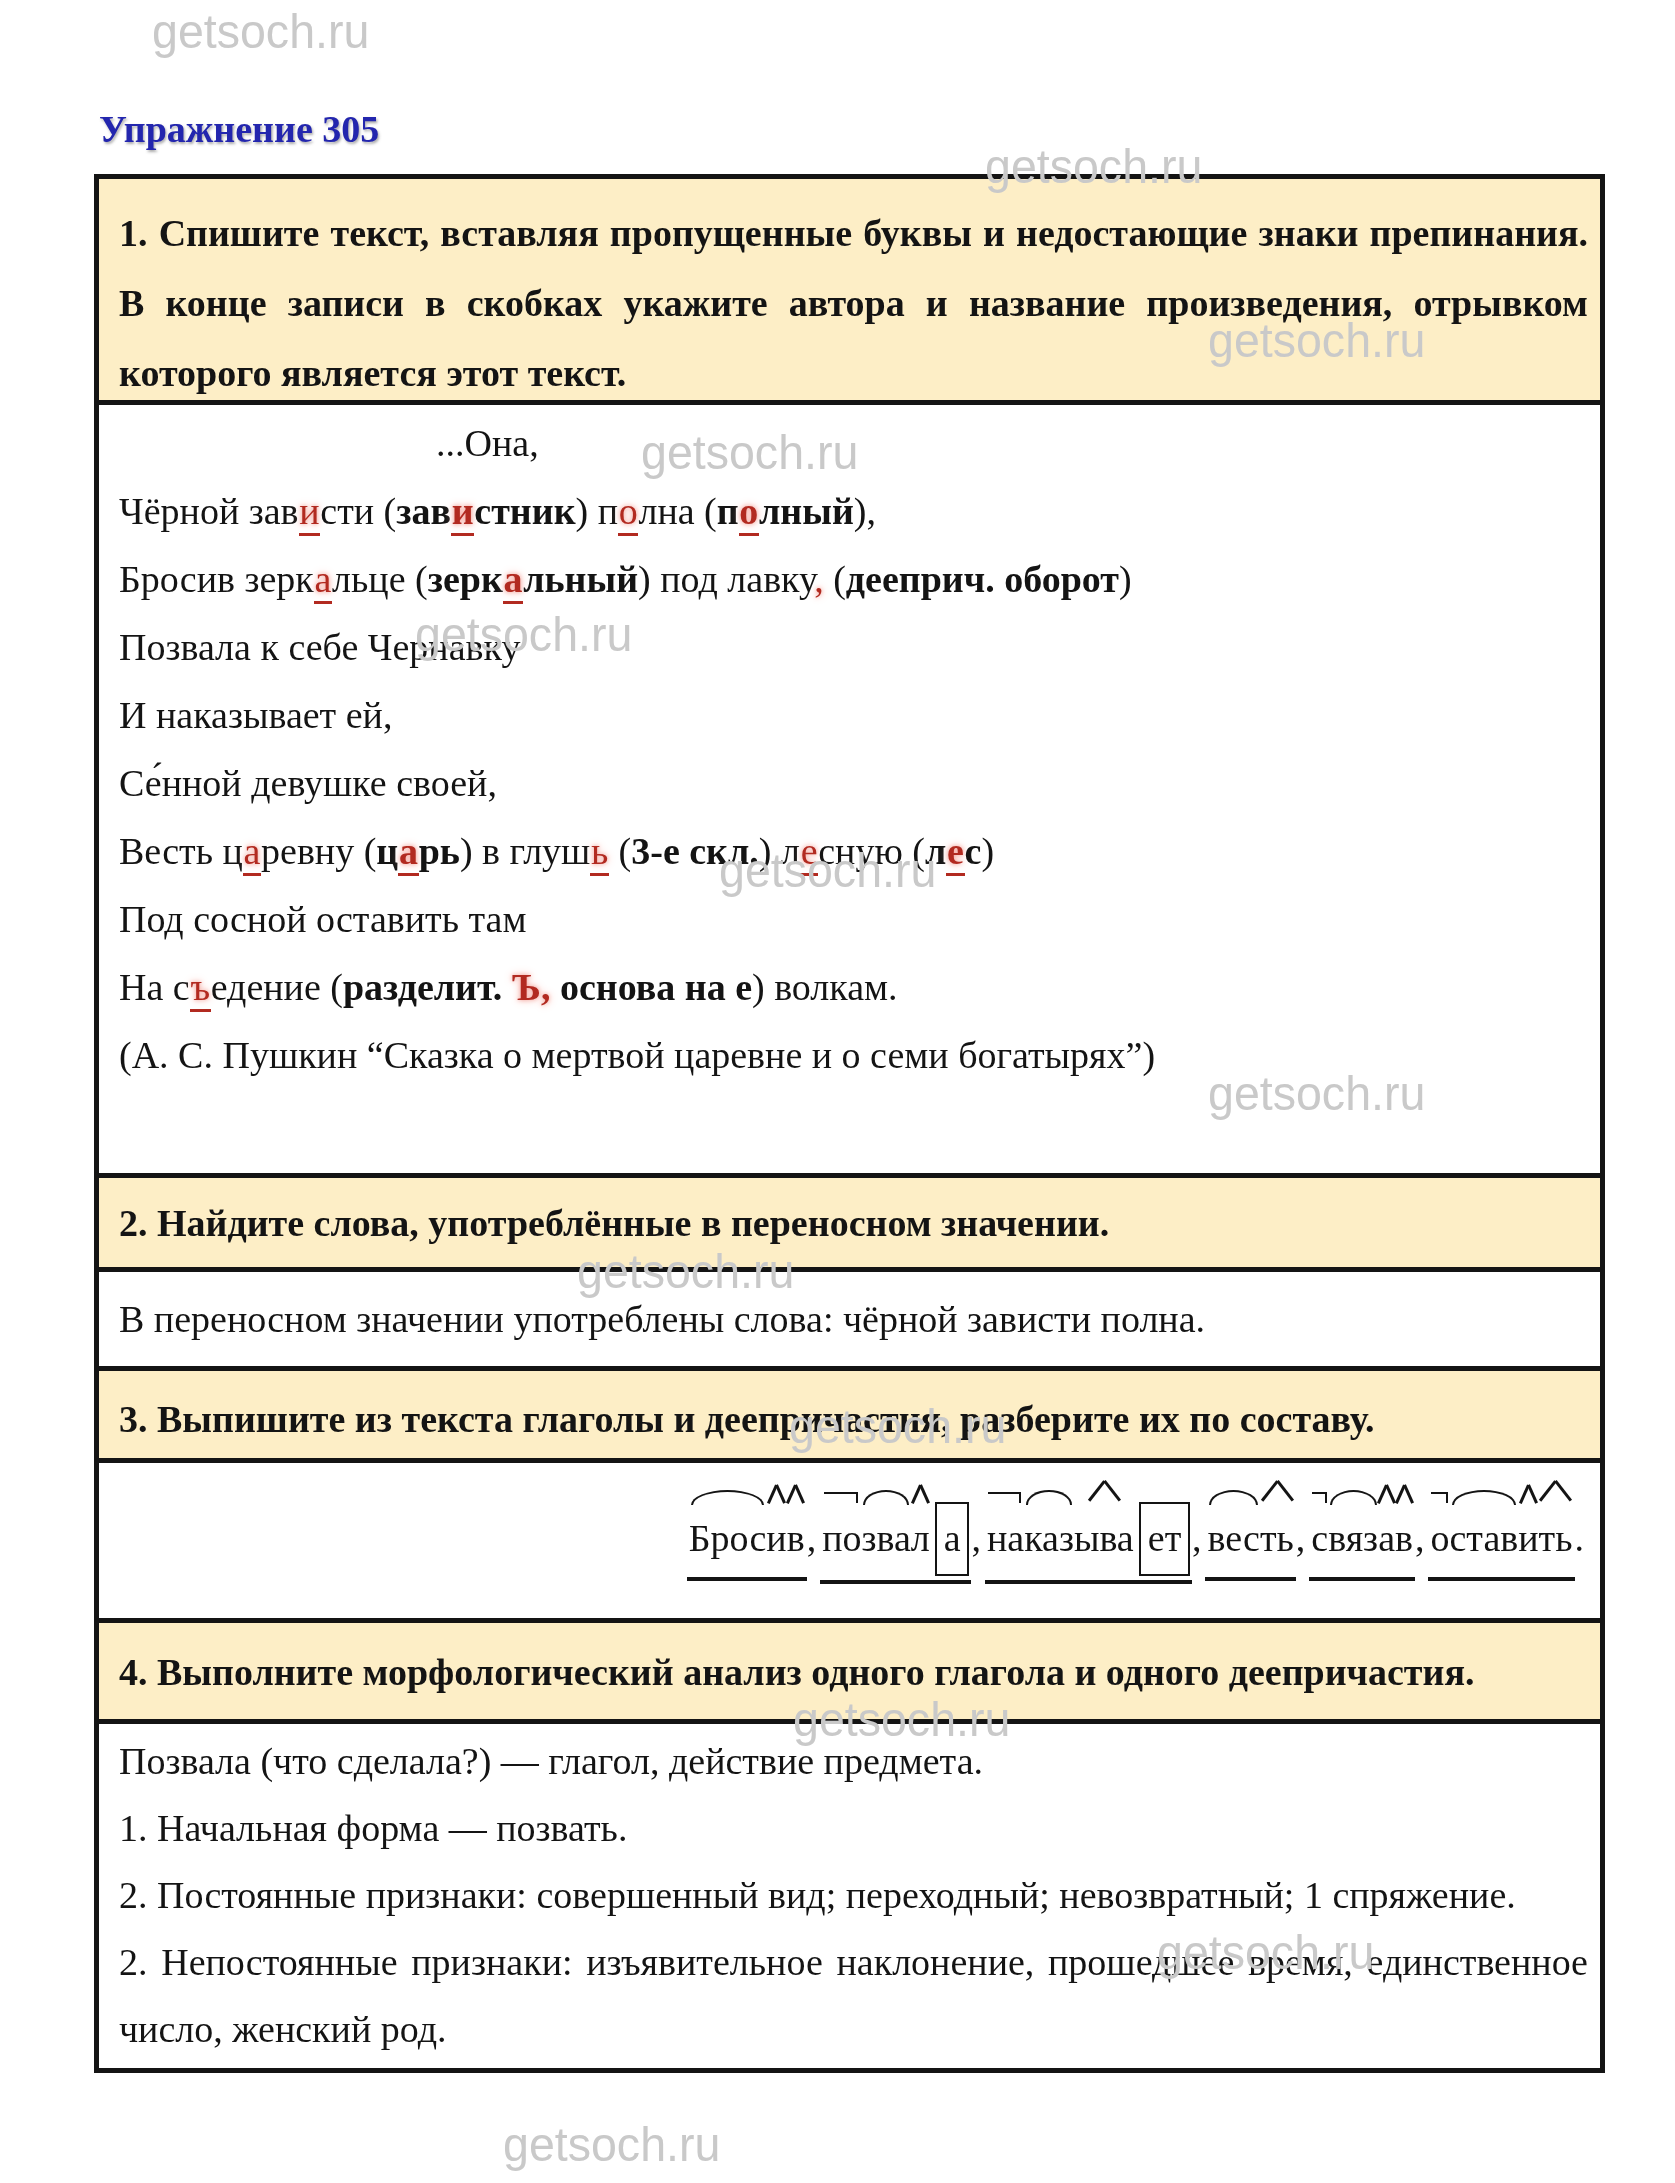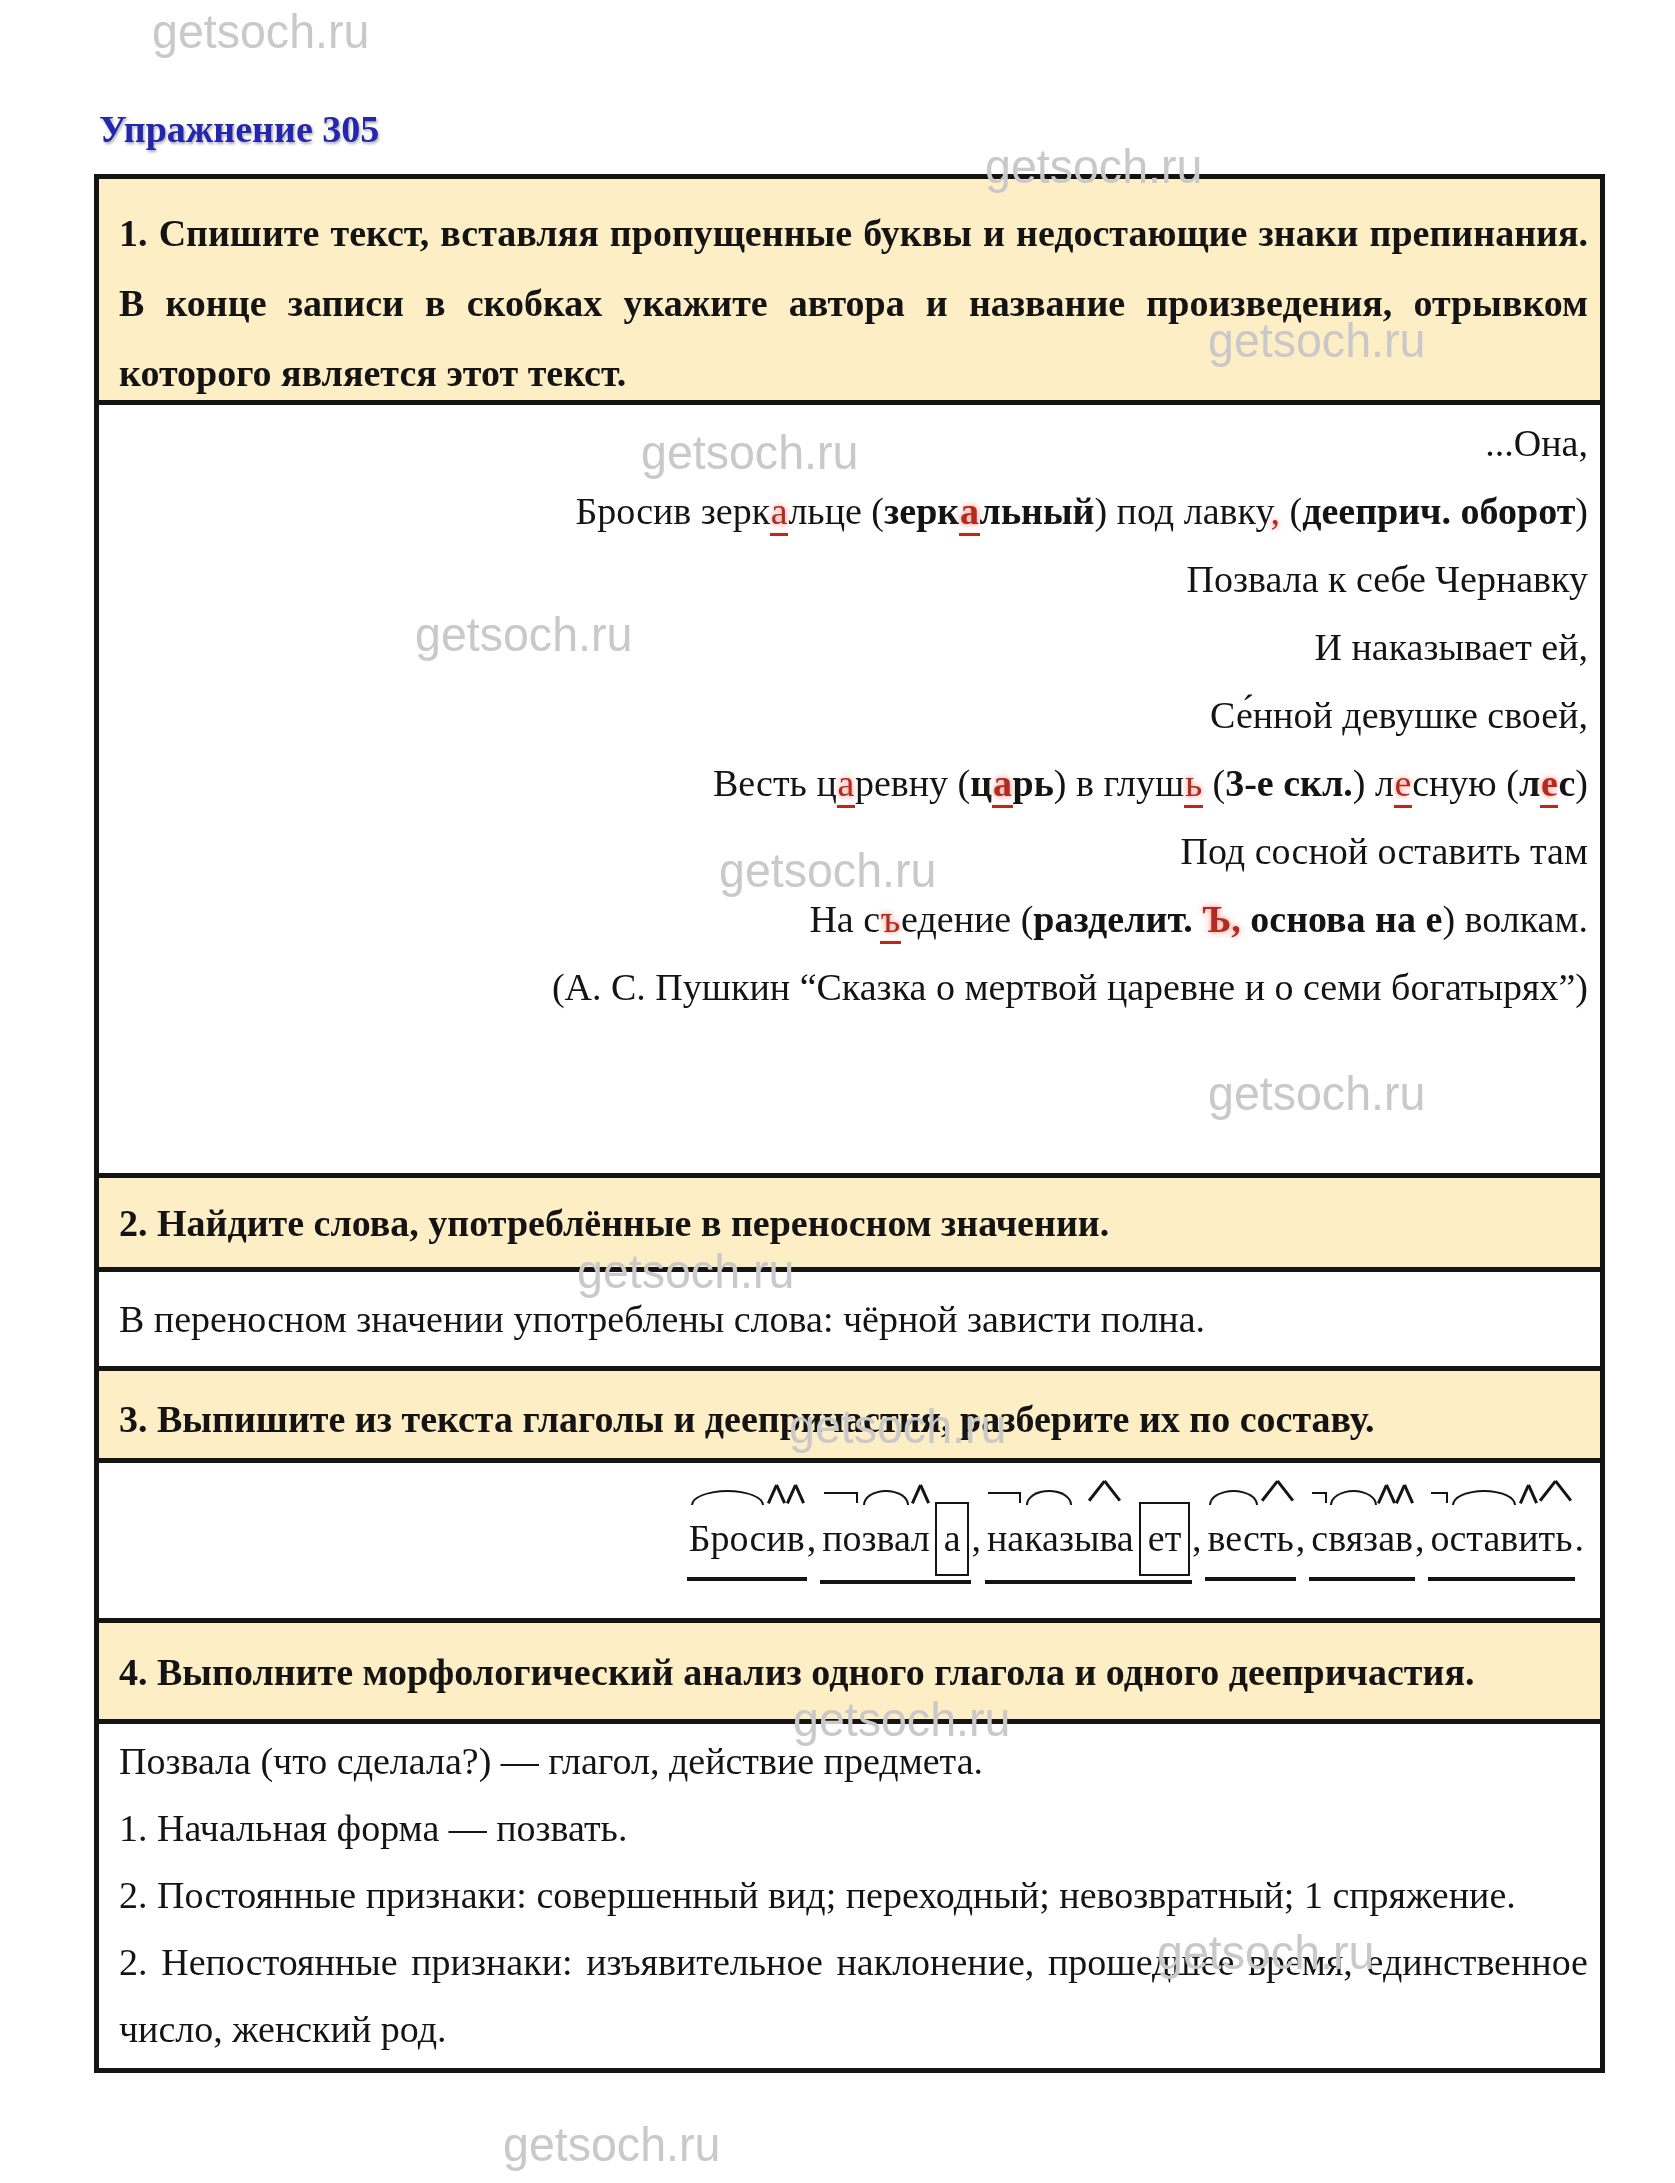--- a/index.html
+++ b/index.html
@@ -44,21 +44,21 @@
   .band + .band { border-top: 5.4px solid #141414; }
   .cream { background: #fdeec6; }
   .white { background: #ffffff; }
   .bold { font-weight: bold; }
   .just { text-align: justify; }
   .band p { font-size: 38px; line-height: 67px; }
 
   .c1 { height: 221px; padding-top: 19px; }
   .c1 p { line-height: 70px; }
   .poemband { height: 773px; padding-top: 4px; }
-  .poemband p { line-height: 68px; white-space: nowrap; text-align: right; }
+  .poemband p { line-height: 68px; white-space: nowrap; }
   .pline.first { padding-left: 317px; }
   .c2 { height: 94px; padding-top: 12px; }
   .w2 { height: 99px; padding-top: 13.5px; }
   .c3 { height: 92px; padding-top: 15px; }
   .w3 { height: 160px; padding-top: 39px; padding-left: 31px; text-align: right; }
   .c4 { height: 101px; padding-top: 16px; }
   .w4 { height: 349px; padding-top: 4px; }
 
   
   .r {
@@ -131,20 +131,21 @@
 <h1 class="title">Упражнение 305</h1>
 
 <div class="box">
 
   <section class="band cream c1">
     <p class="bold just">1. Спишите текст, вставляя пропущенные буквы и недостающие знаки препинания. В конце записи в скобках укажите автора и название произведения, отрывком которого является этот текст.</p>
   </section>
 
   <section class="band white poemband">
     <p class="pline first">...Она,</p>
+    <p class="pline">Чёрной зав<span class="r">и</span>сти (<b>зав<span class="r">и</span>стник</b>) п<span class="r">о</span>лна (<b>п<span class="r">о</span>лный</b>),</p>
     <p class="pline">Бросив зерк<span class="r">а</span>льце (<b>зерк<span class="r">а</span>льный</b>) под лавку<span class="rc">,</span> (<b>дееприч. оборот</b>)</p>
     <p class="pline">Позвала к себе Чернавку</p>
     <p class="pline">И наказывает ей,</p>
     <p class="pline">Се́нной девушке своей,</p>
     <p class="pline">Весть ц<span class="r">а</span>ревну (<b>ц<span class="r">а</span>рь</b>) в глуш<span class="r">ь</span> (<b>3-е скл.</b>) л<span class="r">е</span>сную (<b>л<span class="r">е</span>с</b>)</p>
     <p class="pline">Под сосной оставить там</p>
     <p class="pline">На с<span class="r">ъ</span>едение (<b>разделит. <span class="rc">Ъ,</span> основа на е</b>) волкам.</p>
     <p class="pline">(А. С. Пушкин “Сказка о мертвой царевне и о семи богатырях”)</p>
   </section>
 

